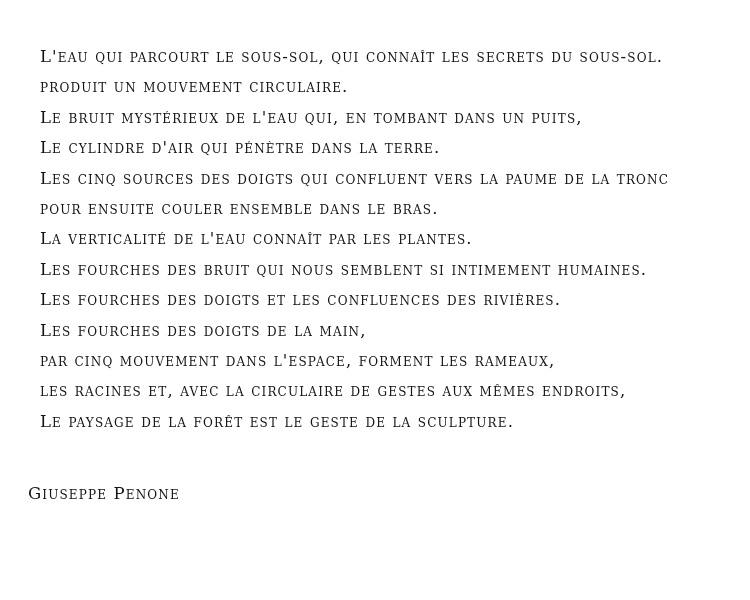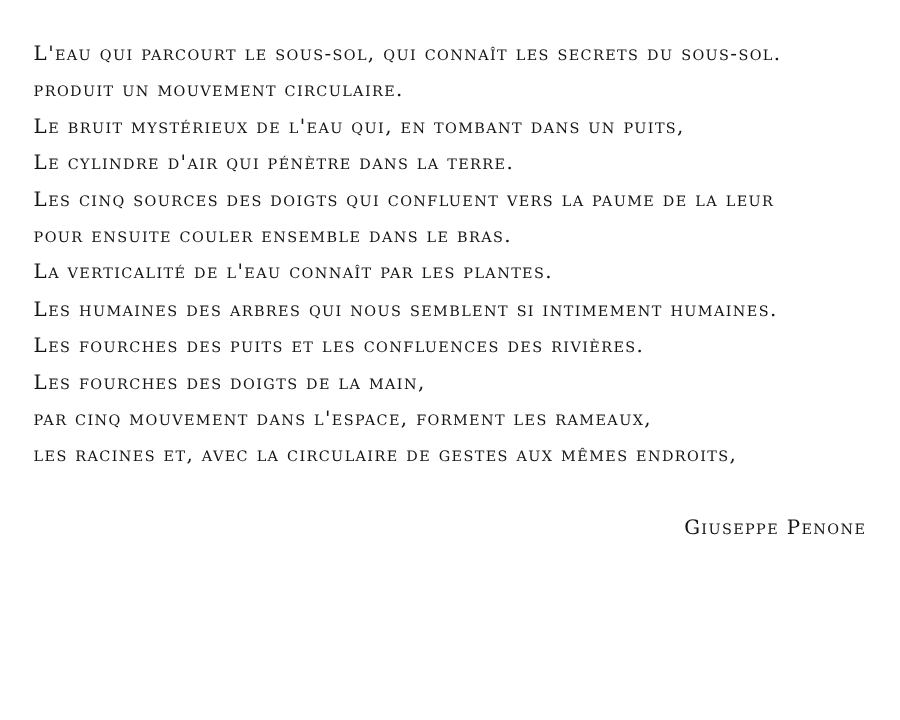--- a/index.html
+++ b/index.html
@@ -14,21 +14,21 @@
     overflow: hidden;
   }
   .page {
     position: relative;
     width: 750px;
     height: 600px;
     box-sizing: border-box;
     padding: 30px 28px 0 28px;
   }
   .poem {
-    margin: 0;
+    margin: 12px;
   }
   .line {
     font-family: "DejaVu Serif", serif;
     font-variant: small-caps;
     font-size: 16.5px;
     letter-spacing: 1.15px;
     color: #141414;
     line-height: 30.4px;
     white-space: pre;
   }
@@ -36,40 +36,40 @@
     height: 30px;
   }
   .signature {
     font-family: "DejaVu Serif", serif;
     font-variant: small-caps;
     font-size: 16.5px;
     letter-spacing: 1.15px;
     color: #141414;
     line-height: 30.4px;
     white-space: pre;
-    text-align: right;
   }
 </style>
 </head>
 <body>
 
 <div class="page">
 
   <div class="poem">
     <div class="line">L'eau qui parcourt le sous-sol, qui connaît les secrets du sous-sol.</div>
     <div class="line">produit un mouvement circulaire.</div>
     <div class="line">Le bruit mystérieux de l'eau qui, en tombant dans un puits,</div>
     <div class="line">Le cylindre d'air qui pénètre dans la terre.</div>
-    <div class="line">Les cinq sources des doigts qui confluent vers la paume de la leur</div>
+    <div class="line">Les cinq sources des doigts qui confluent vers la paume de la tronc</div>
     <div class="line">pour ensuite couler ensemble dans le bras.</div>
     <div class="line">La verticalité de l'eau connaît par les plantes.</div>
-    <div class="line">Les humaines des arbres qui nous semblent si intimement humaines.</div>
-    <div class="line">Les fourches des puits et les confluences des rivières.</div>
+    <div class="line">Les fourches des bruit qui nous semblent si intimement humaines.</div>
+    <div class="line">Les fourches des doigts et les confluences des rivières.</div>
     <div class="line">Les fourches des doigts de la main,</div>
     <div class="line">par cinq mouvement dans l'espace, forment les rameaux,</div>
     <div class="line">les racines et, avec la circulaire de gestes aux mêmes endroits,</div>
+    <div class="line">Le paysage de la forêt est le geste de la sculpture.</div>
   </div>
 
   <div class="spacer"></div>
 
   <div class="signature">Giuseppe Penone</div>
 
 </div>
 
 </body></html>

